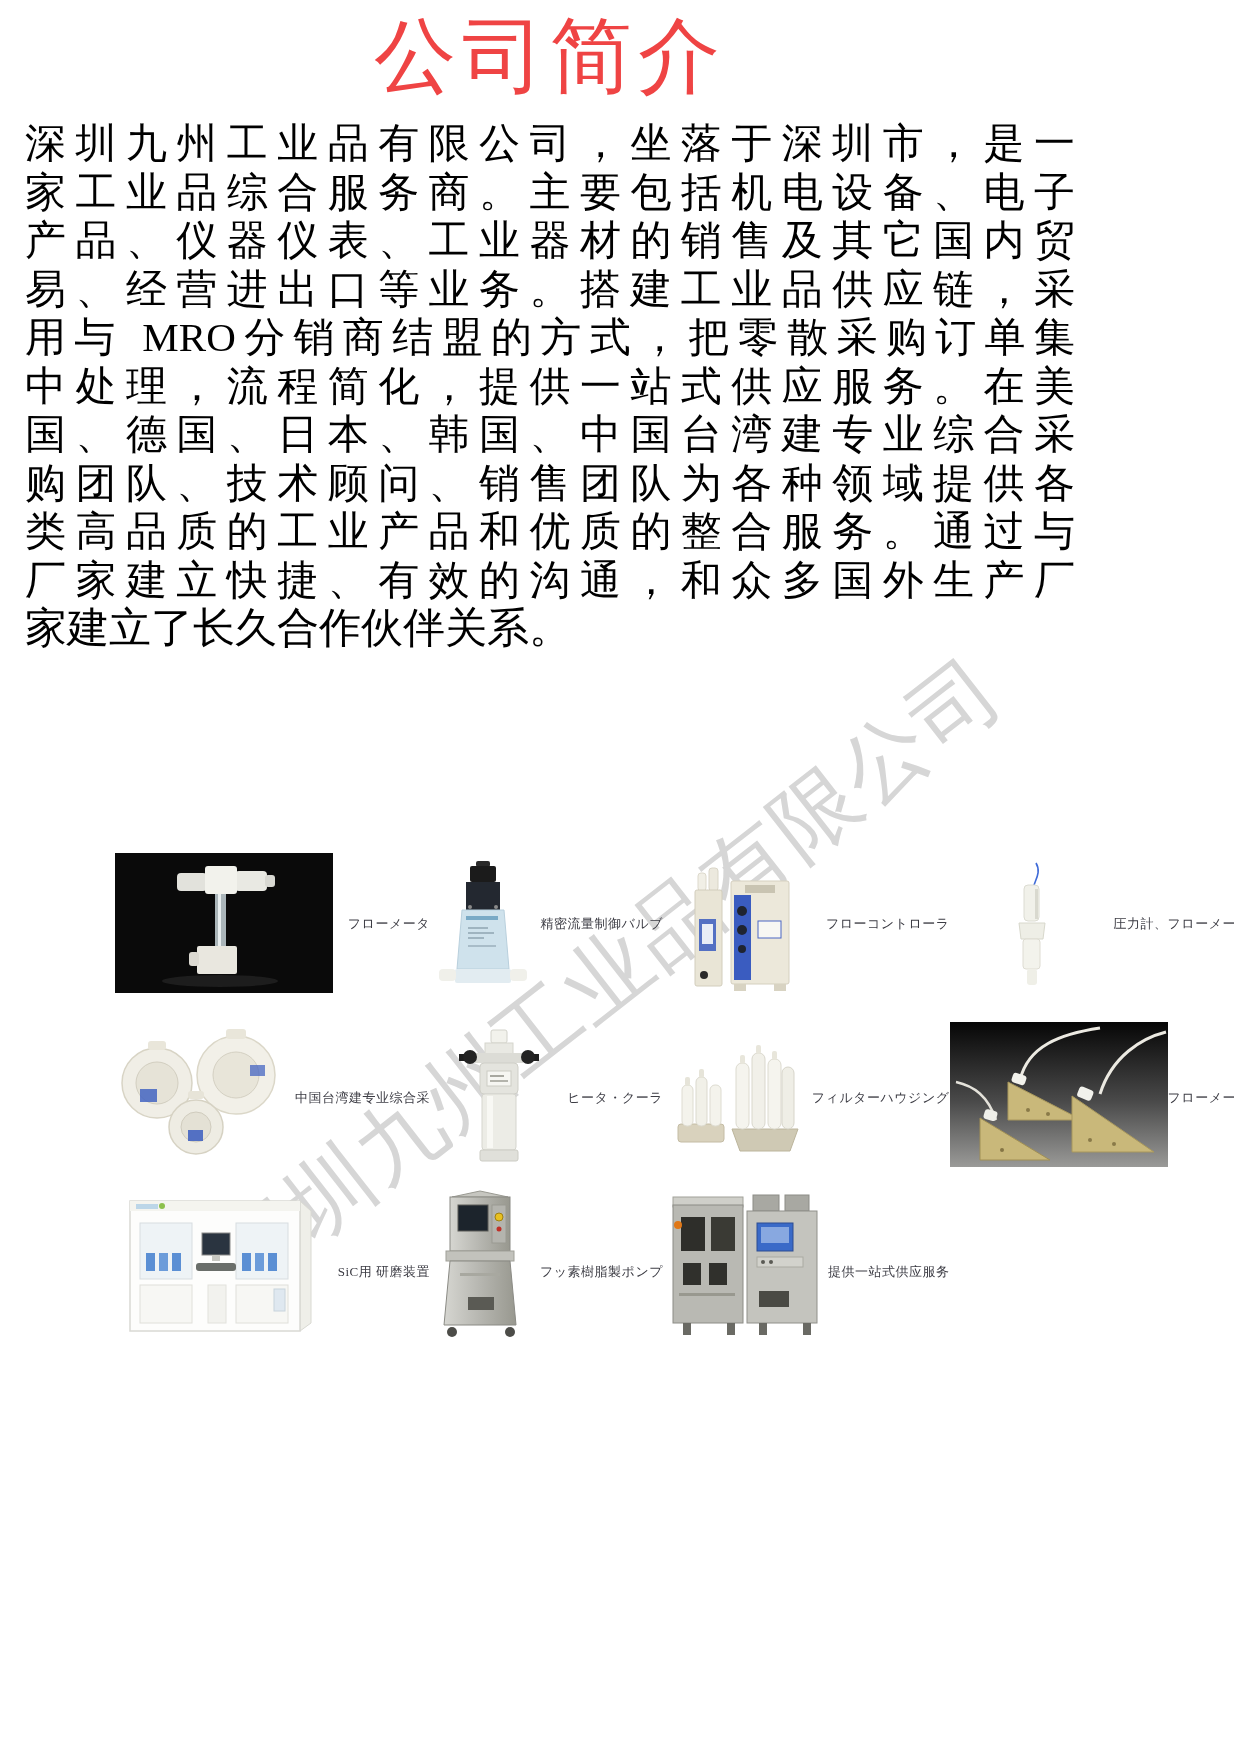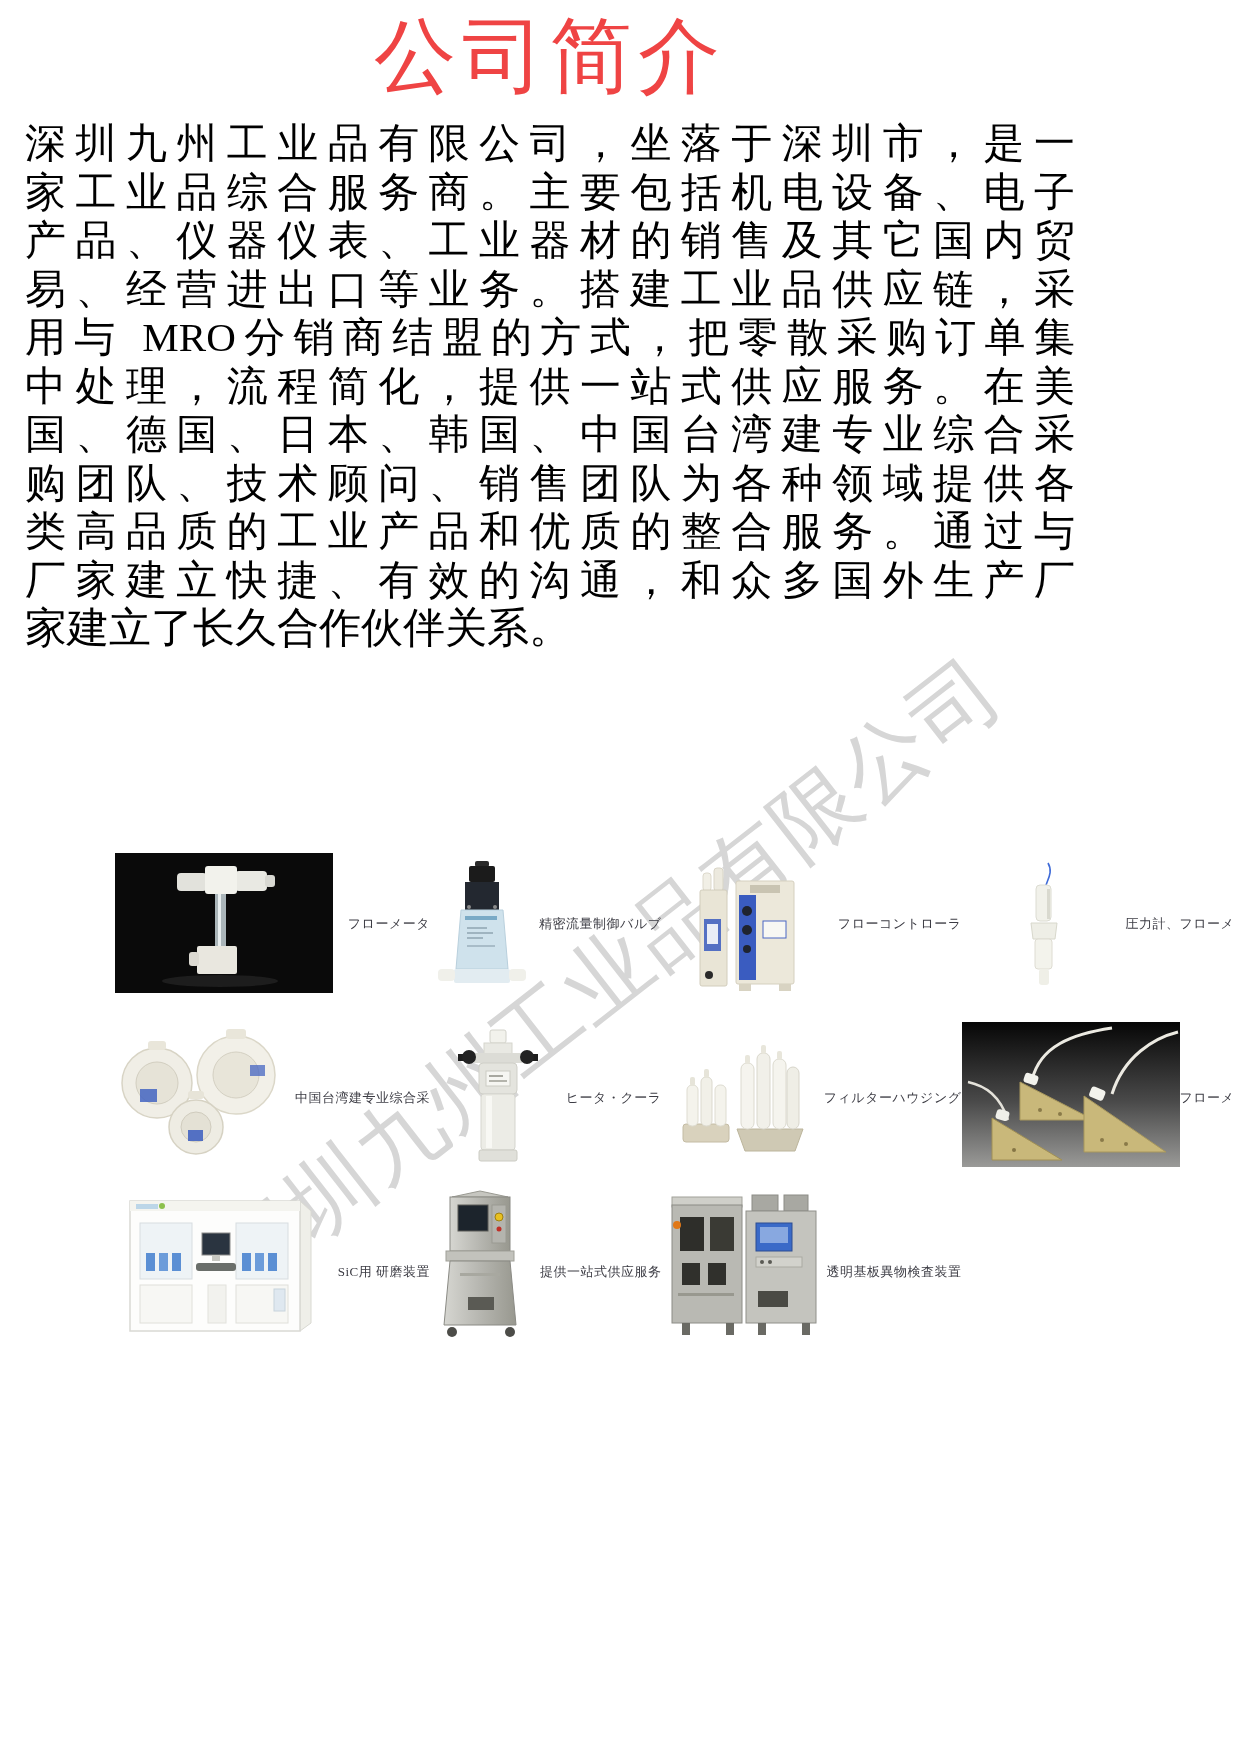--- a/index.html
+++ b/index.html
@@ -323,21 +323,21 @@
           <circle cx="69" cy="28" r="4" fill="#e8c020" stroke="#a08010" stroke-width="1" style="fill: rgb(232, 192, 32);"></circle>
           <circle cx="69" cy="40" r="2.5" fill="#c03028"></circle>
           <rect x="16" y="62" width="68" height="10" fill="#c2c2bc" stroke="#a0a098" stroke-width="1"></rect>
           <polygon points="20,72 80,72 86,136 14,136" fill="url(#met1)" stroke="#8a8a84" stroke-width="1"></polygon>
           <rect x="38" y="108" width="26" height="13" fill="#5a5a54"></rect>
           <rect x="30" y="84" width="40" height="3" fill="#a8a8a0"></rect>
           <circle cx="22" cy="143" r="5" fill="#4c4c48"></circle>
           <circle cx="80" cy="143" r="5" fill="#4c4c48"></circle>
         </svg>
       </div>
-      <div class="caption">提供一站式供应服务</div>
+      <div class="caption">フッ素樹脂製ポンプ</div>
     </div>
 
     <div class="cell">
       <div class="photo-box">
         <svg width="165" height="152" viewBox="0 0 165 152">
           <rect x="10" y="8" width="70" height="10" fill="#cfcfc9" stroke="#a2a29a" stroke-width="1"></rect>
           <rect x="10" y="16" width="70" height="118" fill="#b9b9b3" stroke="#8c8c86" stroke-width="1" style="fill: rgb(185, 185, 179);"></rect>
           <rect x="18" y="28" width="24" height="34" fill="#2e2e2a"></rect>
           <rect x="48" y="28" width="24" height="34" fill="#3a3a34"></rect>
           <circle cx="15" cy="36" r="4" fill="#e07818"></circle>
@@ -352,18 +352,18 @@
           <rect x="94" y="68" width="46" height="10" fill="#d2d2cc" stroke="#aaaaA2" stroke-width="1"></rect>
           <circle cx="100" cy="73" r="2" fill="#5a5a54"></circle>
             <circle cx="108" cy="73" r="2" fill="#5a5a54"></circle>
           <rect x="96" y="102" width="30" height="16" fill="#4a4a44"></rect>
           <rect x="20" y="134" width="8" height="12" fill="#6a6a64"></rect>
           <rect x="64" y="134" width="8" height="12" fill="#6a6a64"></rect>
           <rect x="96" y="134" width="8" height="12" fill="#6a6a64"></rect>
           <rect x="140" y="134" width="8" height="12" fill="#6a6a64"></rect>
         </svg>
       </div>
-      <div class="caption">透明基板異物検査装置</div>
+      <div class="caption">提供一站式供应服务</div>
     </div>
 
 
   </div>
 </div>
 
 </body></html>

